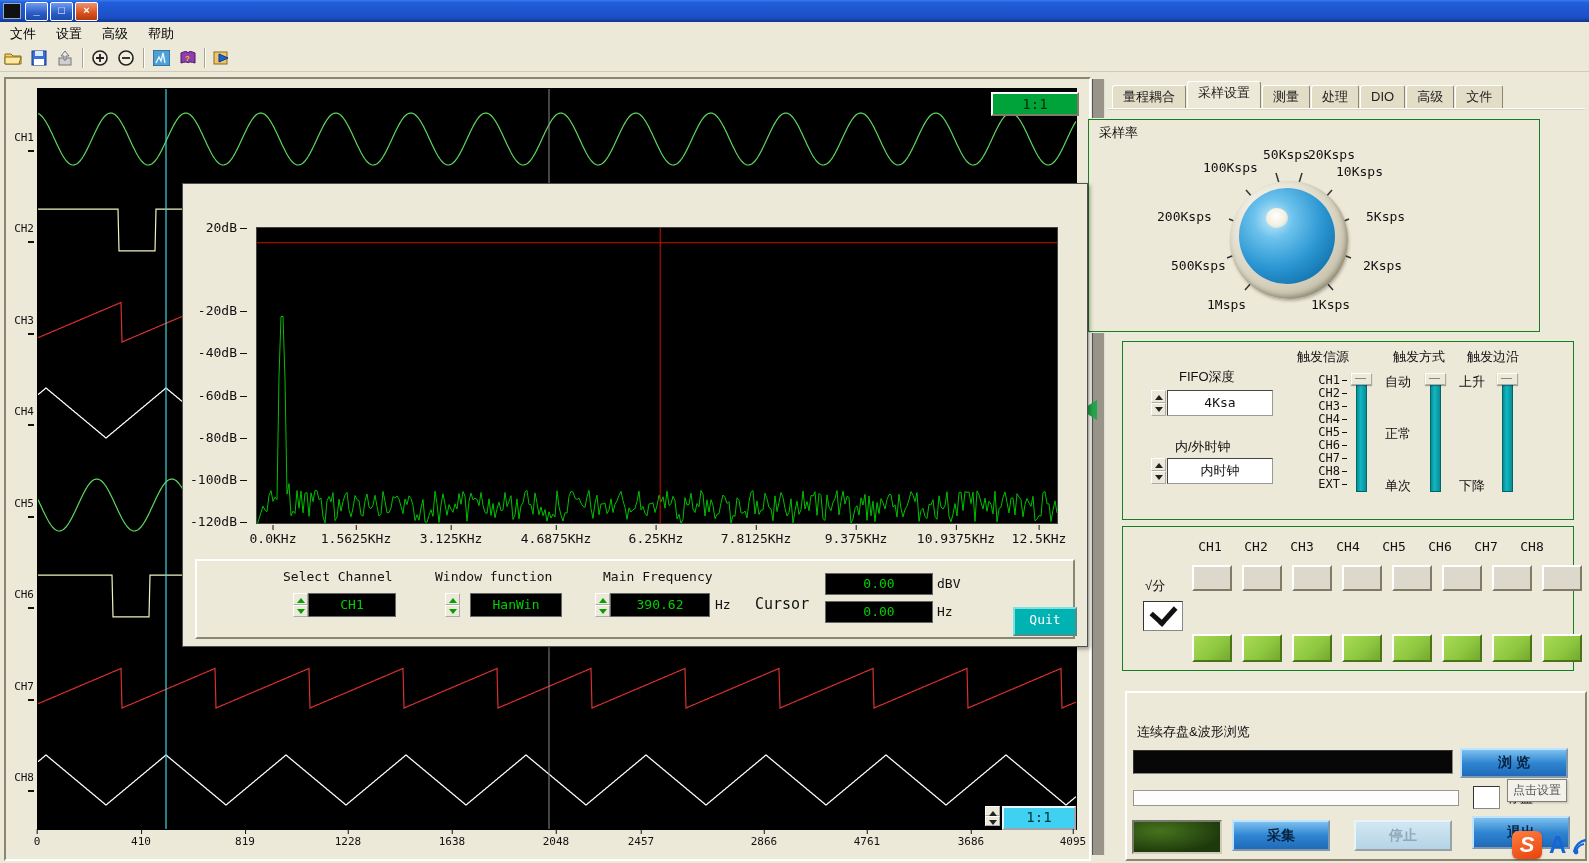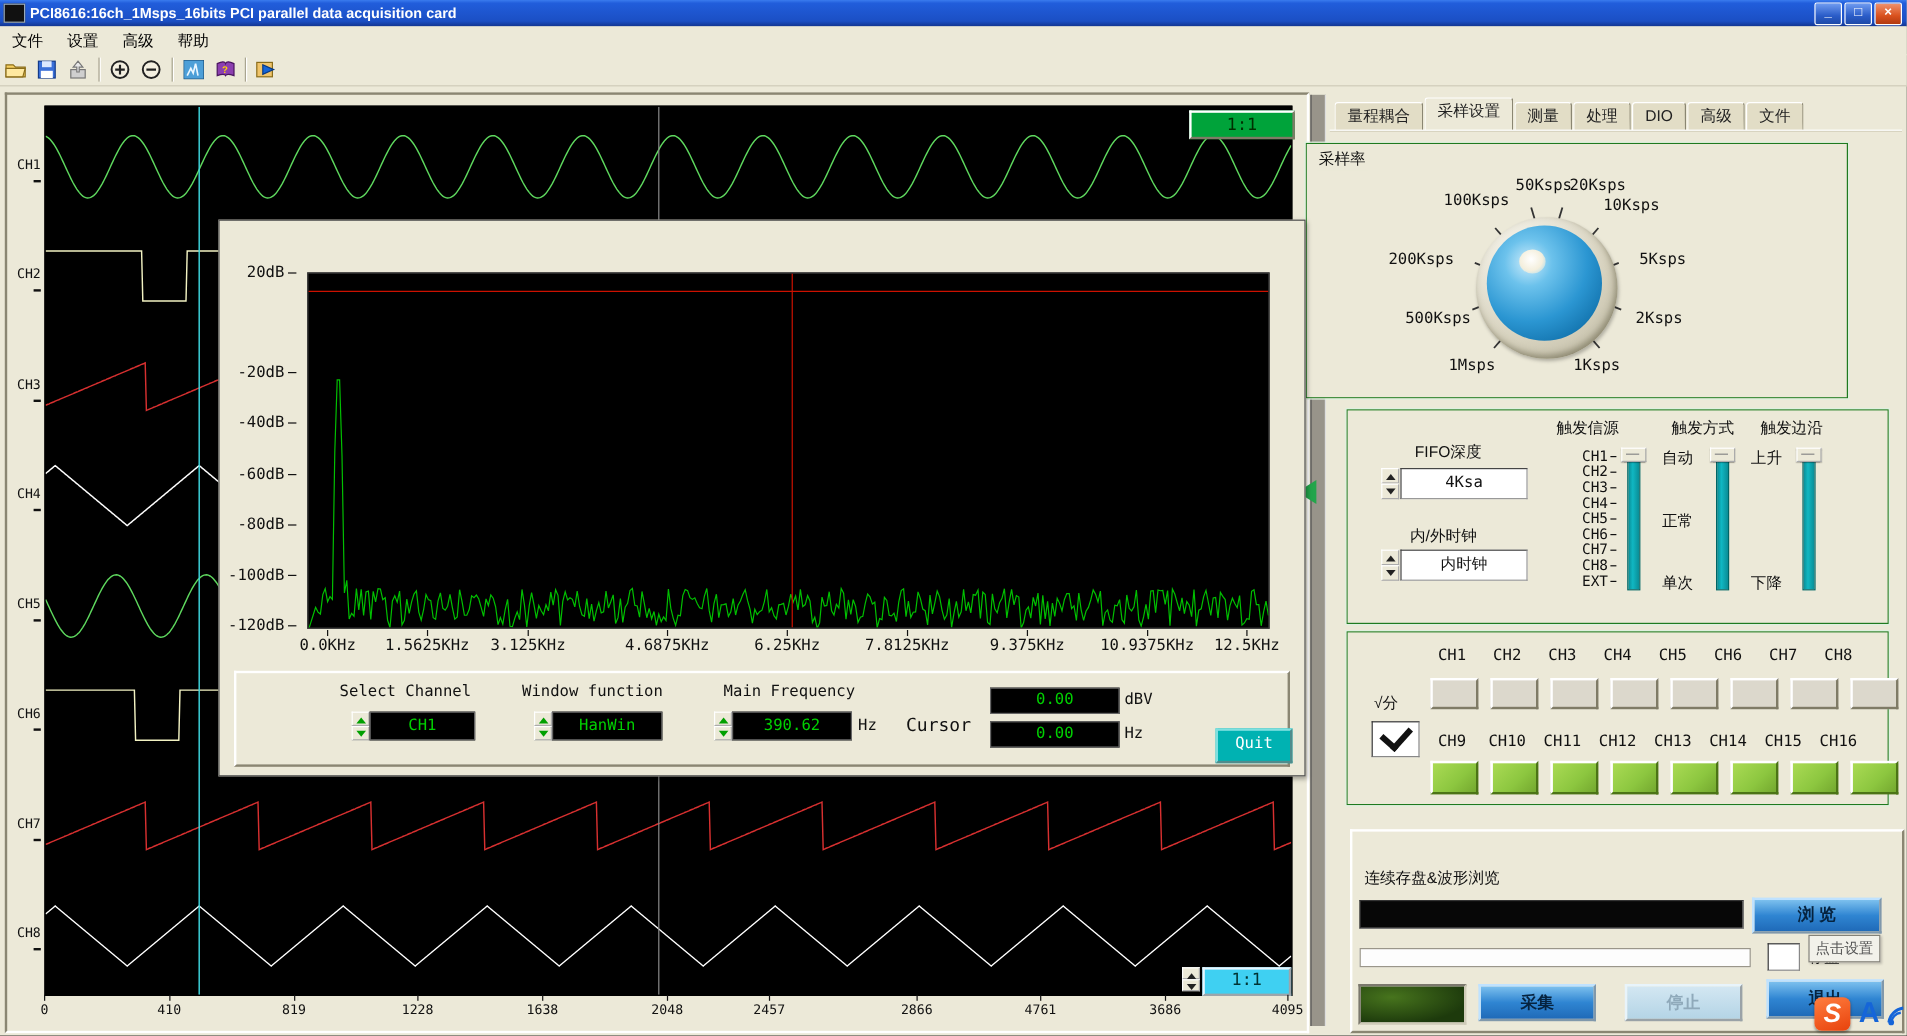--- a/index.html
+++ b/index.html
@@ -151,21 +151,20 @@
   #ime-s{width:30px;height:28px;background:linear-gradient(160deg,#ff7e3f,#e8420c);
     border-radius:6px;color:#fff;font-weight:bold;font-size:22px;font-style:italic;
     text-align:center;line-height:27px;box-shadow:0 1px 2px rgba(0,0,0,.3);}
   #ime-a{color:#1565d8;font-weight:bold;font-size:24px;margin-left:7px;}
 </style>
 </head>
 <body>
 
 <div id="titlebar" class="abs">
   <div id="app-icon"></div>
-  <span id="title-text">PCI8616:16ch_1Msps_16bits PCI parallel data acquisition card</span>
   <div class="winbtn">_</div>
   <div class="winbtn">□</div>
   <div class="winbtn" id="btn-close">×</div>
 </div>
 
 <div id="menubar" class="abs">
   <span class="menu-item">文件</span>
   <span class="menu-item">设置</span>
   <span class="menu-item">高级</span>
   <span class="menu-item">帮助</span>
@@ -382,30 +381,20 @@
   <div class="chrow" style="top:38px">
     <div class="chbtn"></div>
     <div class="chbtn"></div>
     <div class="chbtn"></div>
     <div class="chbtn"></div>
     <div class="chbtn"></div>
     <div class="chbtn"></div>
     <div class="chbtn"></div>
     <div class="chbtn"></div>
   </div>
-  <div class="chrow" style="top:84px">
-    <span class="chcol-lab">CH9</span>
-    <span class="chcol-lab">CH10</span>
-    <span class="chcol-lab">CH11</span>
-    <span class="chcol-lab">CH12</span>
-    <span class="chcol-lab">CH13</span>
-    <span class="chcol-lab">CH14</span>
-    <span class="chcol-lab">CH15</span>
-    <span class="chcol-lab">CH16</span>
-  </div>
   <div class="chrow" style="top:107px">
     <div class="chbtn on"></div>
     <div class="chbtn on"></div>
     <div class="chbtn on"></div>
     <div class="chbtn on"></div>
     <div class="chbtn on"></div>
     <div class="chbtn on"></div>
     <div class="chbtn on"></div>
     <div class="chbtn on"></div>
   </div>
@@ -447,42 +436,42 @@
   </div>
   <span class="ytick" style="top:36px">20dB</span>
   <span class="ytick" style="top:119px">-20dB</span>
   <span class="ytick" style="top:161px">-40dB</span>
   <span class="ytick" style="top:204px">-60dB</span>
   <span class="ytick" style="top:246px">-80dB</span>
   <span class="ytick" style="top:288px">-100dB</span>
   <span class="ytick" style="top:330px">-120dB</span>
   <span class="sxtick" style="left:90px">0.0KHz</span>
   <span class="sxtick" style="left:173px">1.5625KHz</span>
-  <span class="sxtick" style="left:257px">3.125KHz</span>
+  <span class="sxtick" style="left:268px">3.125KHz</span>
   <span class="sxtick" style="left:373px">4.6875KHz</span>
   <span class="sxtick" style="left:473px">6.25KHz</span>
   <span class="sxtick" style="left:573px">7.8125KHz</span>
   <span class="sxtick" style="left:673px">9.375KHz</span>
   <span class="sxtick" style="left:773px">10.9375KHz</span>
   <span class="sxtick" style="left:856px">12.5KHz</span>
 
   <div id="spec-ctrl" class="abs">
     <span class="clabel" style="left:86px;top:8px">Select Channel</span>
     <div class="spin dark" style="position:absolute;left:96px;top:32px;height:24px">
       <div class="up"></div>
         <div class="dn"></div>
     </div>
     <div class="dfield" style="left:111px;top:32px;width:86px;height:22px;line-height:22px">CH1</div>
 
     <span class="clabel" style="left:238px;top:8px">Window function</span>
     <div class="spin dark" style="position:absolute;left:248px;top:32px;height:24px">
       <div class="up"></div>
         <div class="dn"></div>
     </div>
-    <div class="dfield" style="left:263px;top:32px;width:90px;height:22px;line-height:22px">HanWin</div>
+    <div class="dfield" style="left:273px;top:32px;width:90px;height:22px;line-height:22px">HanWin</div>
 
     <span class="clabel" style="left:406px;top:8px">Main Frequency</span>
     <div class="spin dark" style="position:absolute;left:398px;top:32px;height:24px">
       <div class="up"></div>
         <div class="dn"></div>
     </div>
     <div class="dfield" style="left:413px;top:32px;width:98px;height:22px;line-height:22px">390.62</div>
     <span class="clabel" style="left:518px;top:36px">Hz</span>
 
     <span class="clabel" style="left:558px;top:34px;font-size:15px">Cursor</span>

